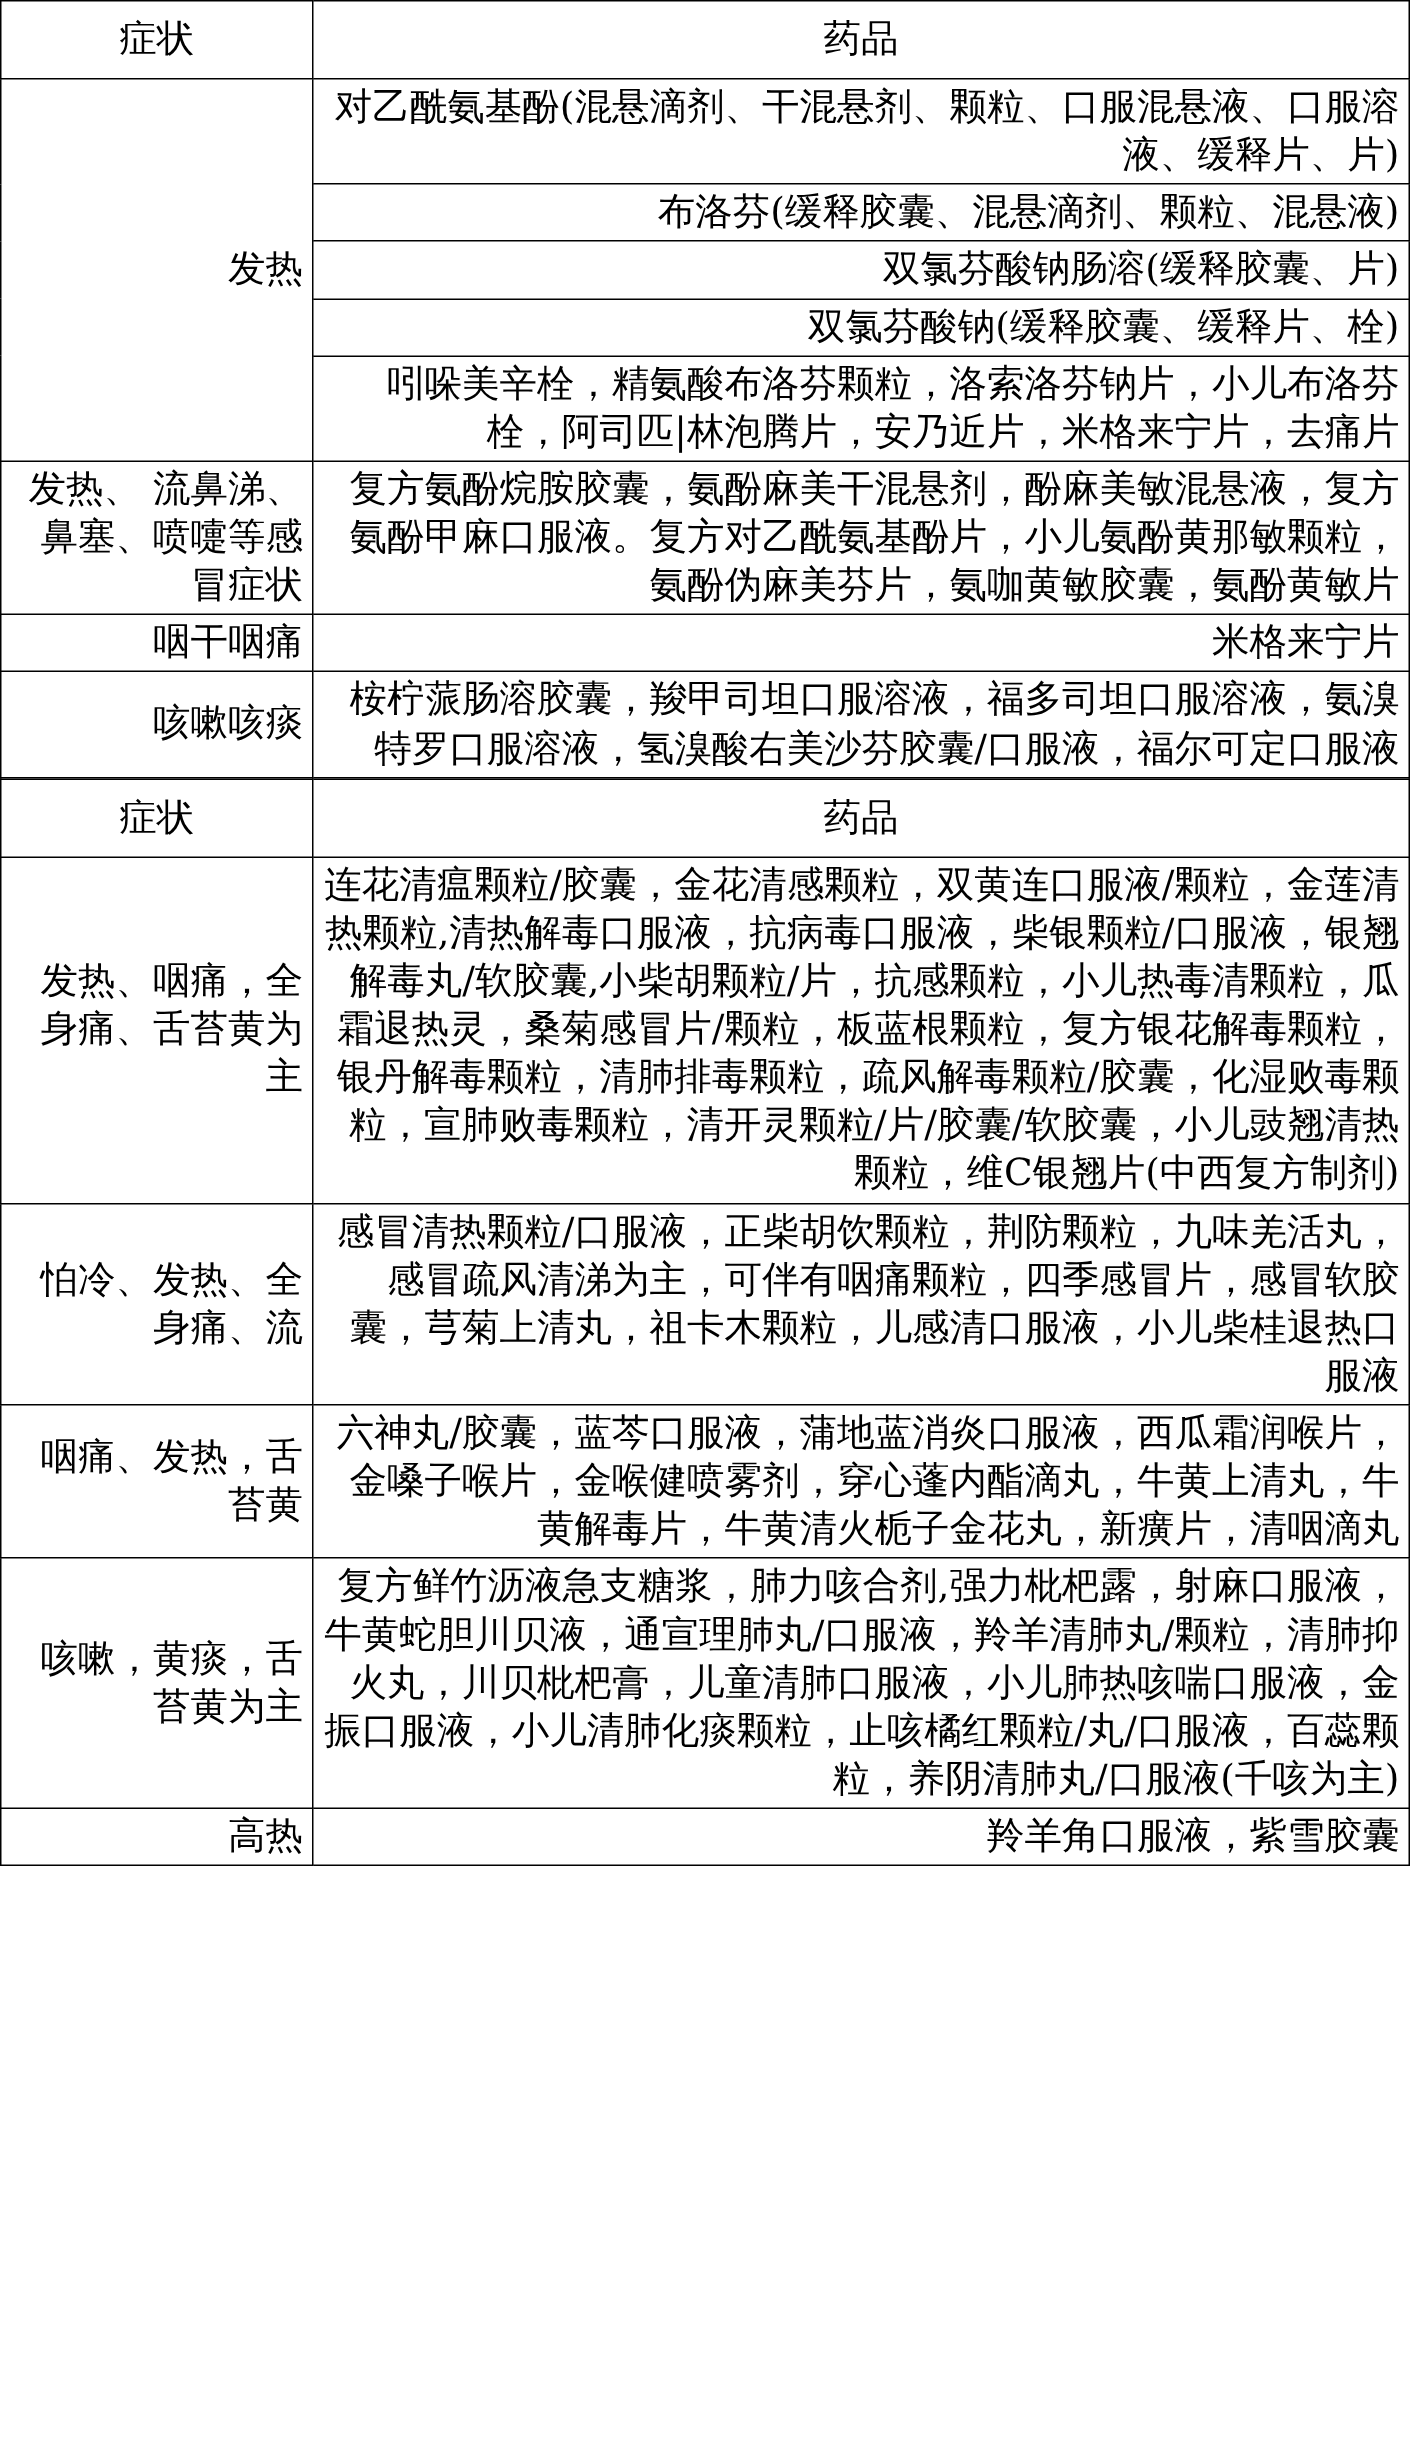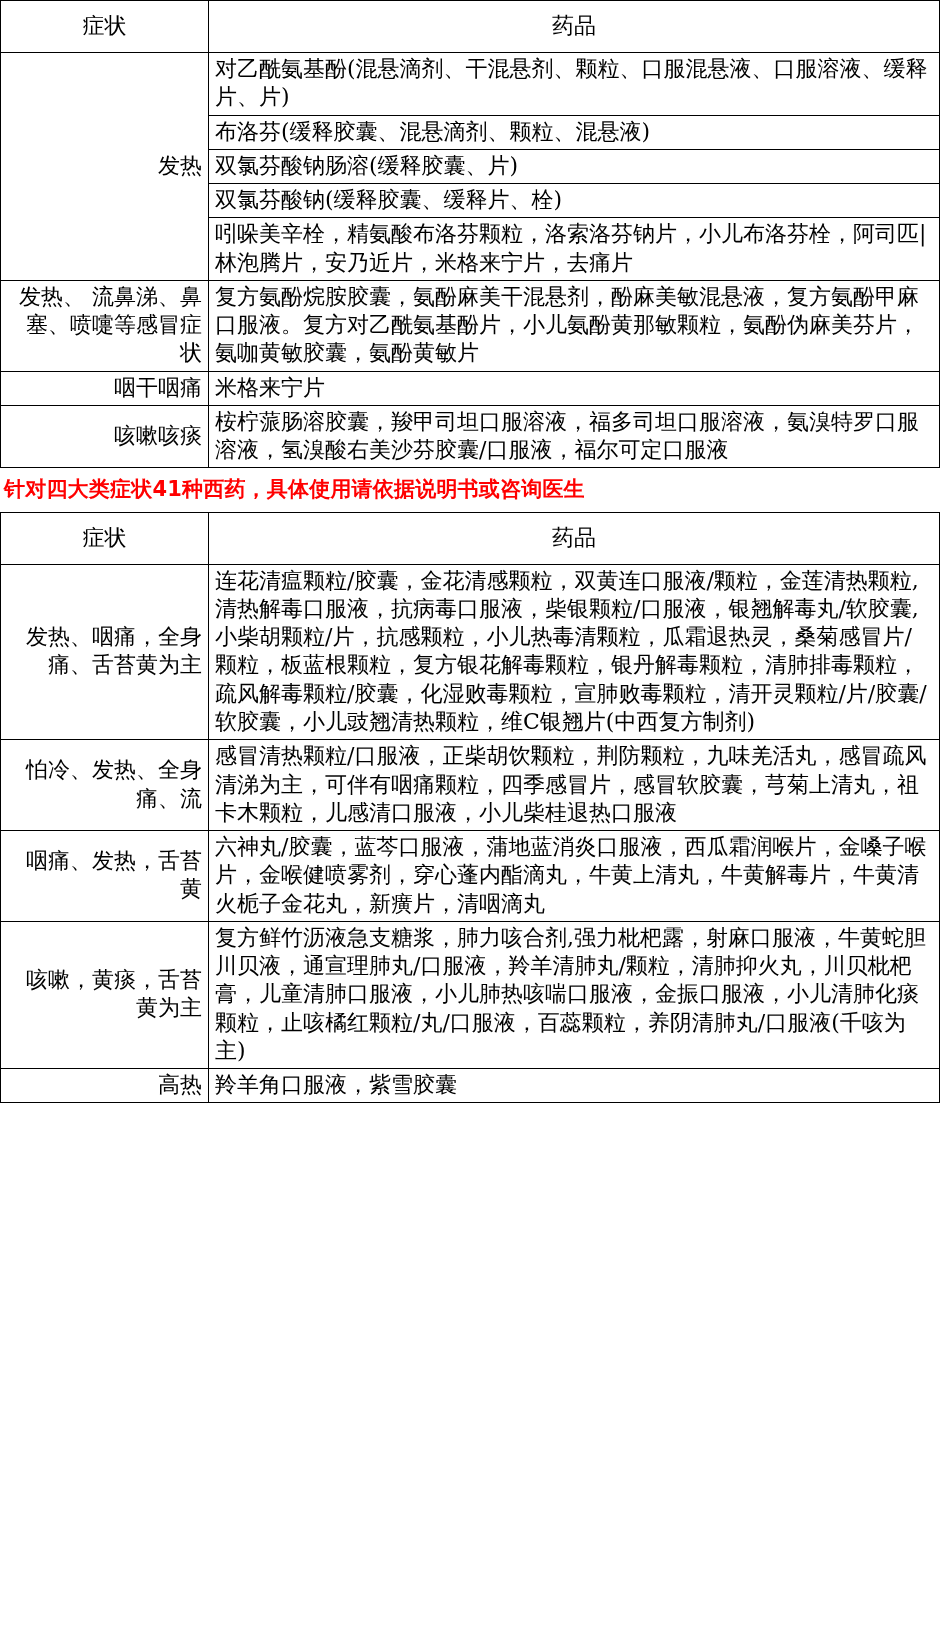--- a/index.html
+++ b/index.html
@@ -22,41 +22,41 @@
   table.med-table {
     width: 939px;
     border-collapse: collapse;
     table-layout: fixed;
     margin: 0;
     border: 1px solid #000;
   }
   table.med-table td, table.med-table th {
     border: 1px solid #000000;
     padding: 2px 6px 3px 6px;
-    font-size: 22px;
+    font-size: 25px;
     line-height: 1.285;
     vertical-align: middle;
     font-weight: normal;
     word-break: break-all;
     letter-spacing: 0px;
   }
   col.c-sym { width: 208px; }
   col.c-drug { width: 731px; }
 
   th.hdr {
     text-align: center;
     font-size: 22px;
     height: 46px;
   }
   td.sym {
     text-align: right;
     vertical-align: middle;
   }
   td.drug {
-    text-align: left;
+    text-align: right;
     vertical-align: middle;
   }
   td.drug-top {
     vertical-align: top;
   }
   .note-row {
     width: 939px;
     box-sizing: border-box;
     color: #ff0000;
     font-size: 21px;
@@ -115,21 +115,20 @@
         </tr>
 
         <tr>
           <td class="sym">咳嗽咳痰</td>
           <td class="drug drug-top">桉柠蒎肠溶胶囊，羧甲司坦口服溶液，福多司坦口服溶液，氨溴特罗口服溶液，氢溴酸右美沙芬胶囊/口服液，福尔可定口服液</td>
         </tr>
       </tbody>
     </table>
   </div>
 
-  <div class="note-row">针对四大类症状41种西药，具体使用请依据说明书或咨询医生</div>
 
   <div class="tbl-wrap">
     <table class="med-table">
       <colgroup>
           <col class="c-sym">
           <col class="c-drug">
         </colgroup>
       <thead>
         <tr>
           <th class="hdr">症状</th>

